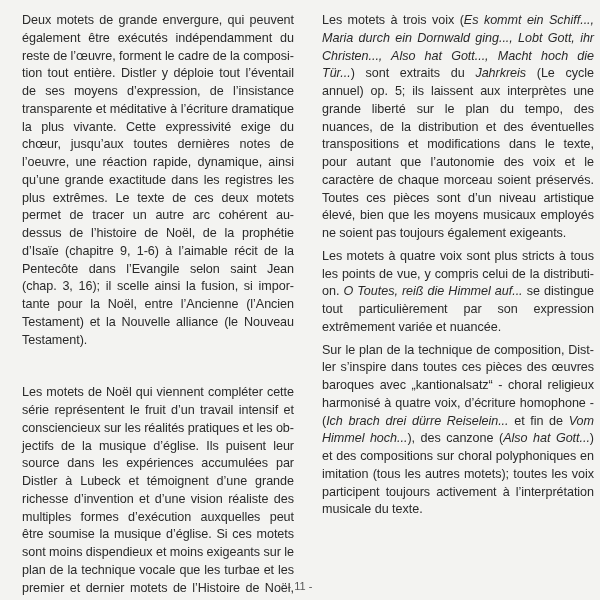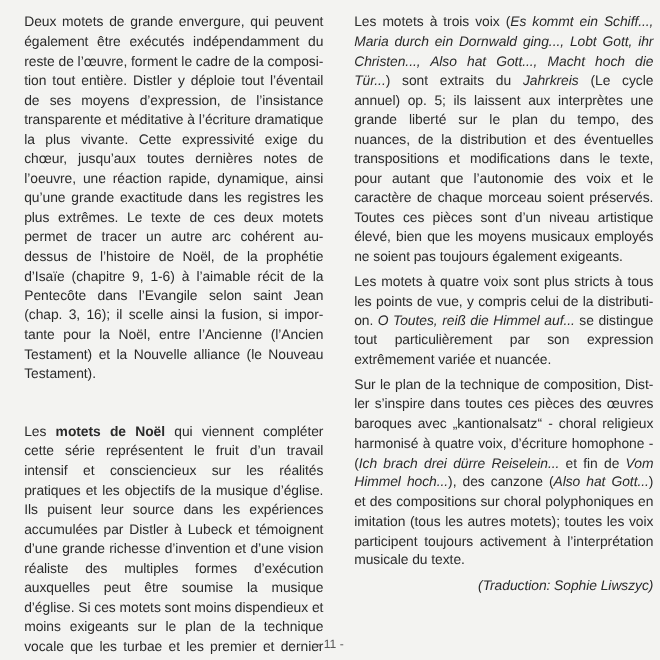--- a/index.html
+++ b/index.html
@@ -24,34 +24,33 @@
   .col-right { left: 322px; }
   .col p { margin: 0; }
   .col-right p + p { margin-top: 5px; }
   .gap { height: 35px; }
   .right-credit { text-align: right; font-style: italic; margin-top: 5px !important; }
   .page-number {
     position: absolute; left: 0; right: 0; top: 580px;
     text-align: center; font-size: 11px; color: #555;
   }
   i { font-style: italic; }
-  b { font-weight: bold; }
+  b { font-weight: normal; }
 </style>
 </head>
 <body>
 
 <div class="page">
 
   <div class="col col-left">
     <p>Deux motets de grande envergure, qui peuvent également être exécutés indépendamment du reste de l’œuvre, forment le cadre de la composi­tion tout entière. Distler y déploie tout l’éventail de ses moyens d’expression, de l’insistance trans­parente et méditative à l’écriture dramatique la plus vivante. Cette expressivité exige du chœur, jusqu’aux toutes dernières notes de l’oeuvre, une réaction rapide, dynamique, ainsi qu’une grande exactitude dans les registres les plus extrêmes. Le texte de ces deux motets permet de tracer un autre arc cohérent au-dessus de l’histoire de Noël, de la prophétie d’Isaïe (chapitre 9, 1-6) à l’aima­ble récit de la Pentecôte dans l’Evangile selon saint Jean (chap. 3, 16); il scelle ainsi la fusion, si impor­tante pour la Noël, entre l’Ancienne (l’Ancien Testament) et la Nouvelle alliance (le Nouveau Testament).</p>
     <div class="gap"></div>
     <p><span>Les </span><b>motets de Noël</b><span> qui viennent compléter cette série représentent le fruit d’un travail intensif et consciencieux sur les réalités pratiques et les ob­jectifs de la musique d’église. Ils puisent leur sour­ce dans les expériences accumulées par Distler à Lubeck et témoignent d’une grande richesse d’invention et d’une vision réaliste des multiples formes d’exécution auxquelles peut être soumise la musique d’église. Si ces motets sont moins dis­pendieux et moins exigeants sur le plan de la tech­nique vocale que les turbae et les premier et der­nier motets de l’Histoire de Noël, ils n’en sont pas moins porteurs d’une force d’expression ar­dente, délicate et convaincante, et d’une beauté sans affectation.</span></p>
   </div>
 
   <div class="col col-right">
     <p><span>Les motets à trois voix (</span><i>Es kommt ein Schiff..., Maria durch ein Dornwald ging..., Lobt Gott, ihr Christen..., Also hat Gott..., Macht hoch die Tür...</i><span>) sont extraits du </span><i>Jahrkreis</i><span> (Le cycle annuel) op. 5; ils laissent aux interprètes une grande liberté sur le plan du tempo, des nuances, de la distribution et des éventuelles transpositions et modifications dans le texte, pour autant que l’autonomie des voix et le caractère de chaque morceau soient préservés. Toutes ces pièces sont d’un niveau artistique élevé, bien que les moyens musicaux employés ne soient pas toujours également exi­geants.</span></p>
     <p><span>Les motets à quatre voix sont plus stricts à tous les points de vue, y compris celui de la distributi­on. </span><i>O Toutes, reiß die Himmel auf...</i><span> se distingue tout particulièrement par son expression extrême­ment variée et nuancée.</span></p>
     <p><span>Sur le plan de la technique de composition, Dist­ler s’inspire dans toutes ces pièces des œuvres baroques avec „kantionalsatz“ - choral religieux harmonisé à quatre voix, d’écriture homophone - (</span><i>Ich brach drei dürre Reiselein...</i><span> et fin de </span><i>Vom Himmel hoch...</i><span>), des canzone (</span><i>Also hat Gott...</i><span>) et des compositions sur choral polyphoniques en imitation (tous les autres motets); toutes les voix participent toujours activement à l’interprétation musicale du texte.</span></p>
-    <p class="right-credit">(Traduction: Sophie Liwszyc)</p>
   </div>
 
   <div class="page-number">- 11 -</div>
 </div>
 
 </body></html>

